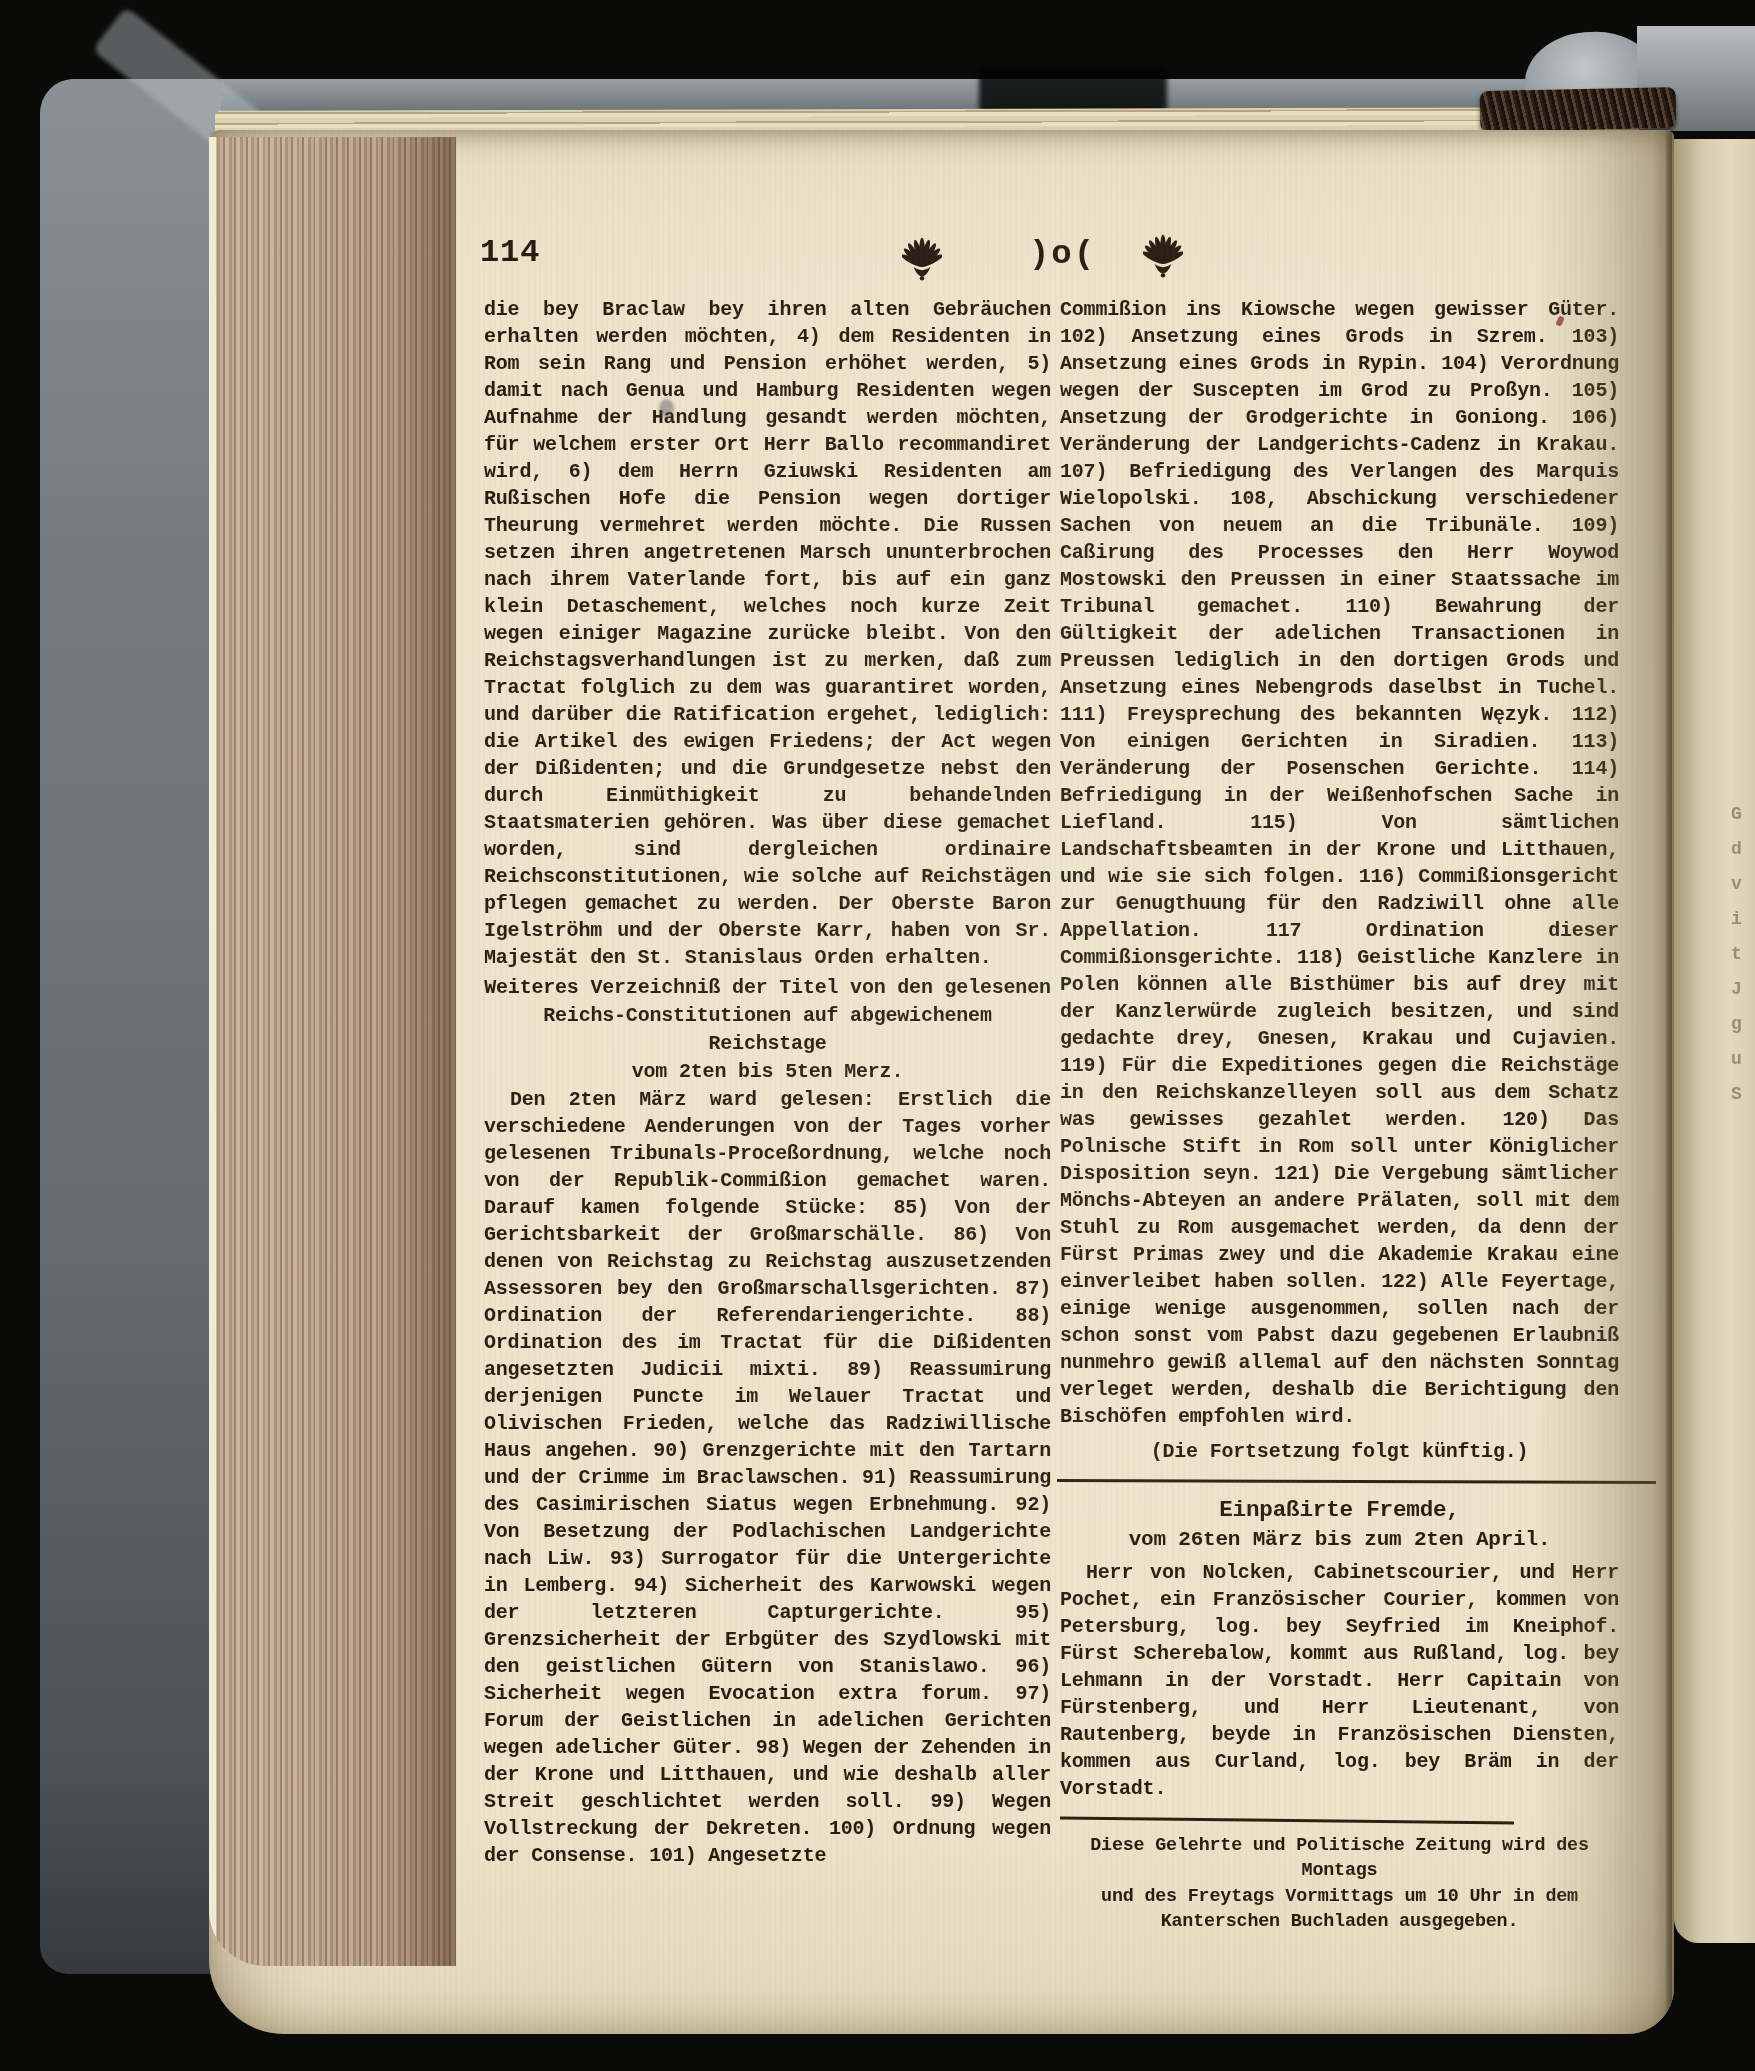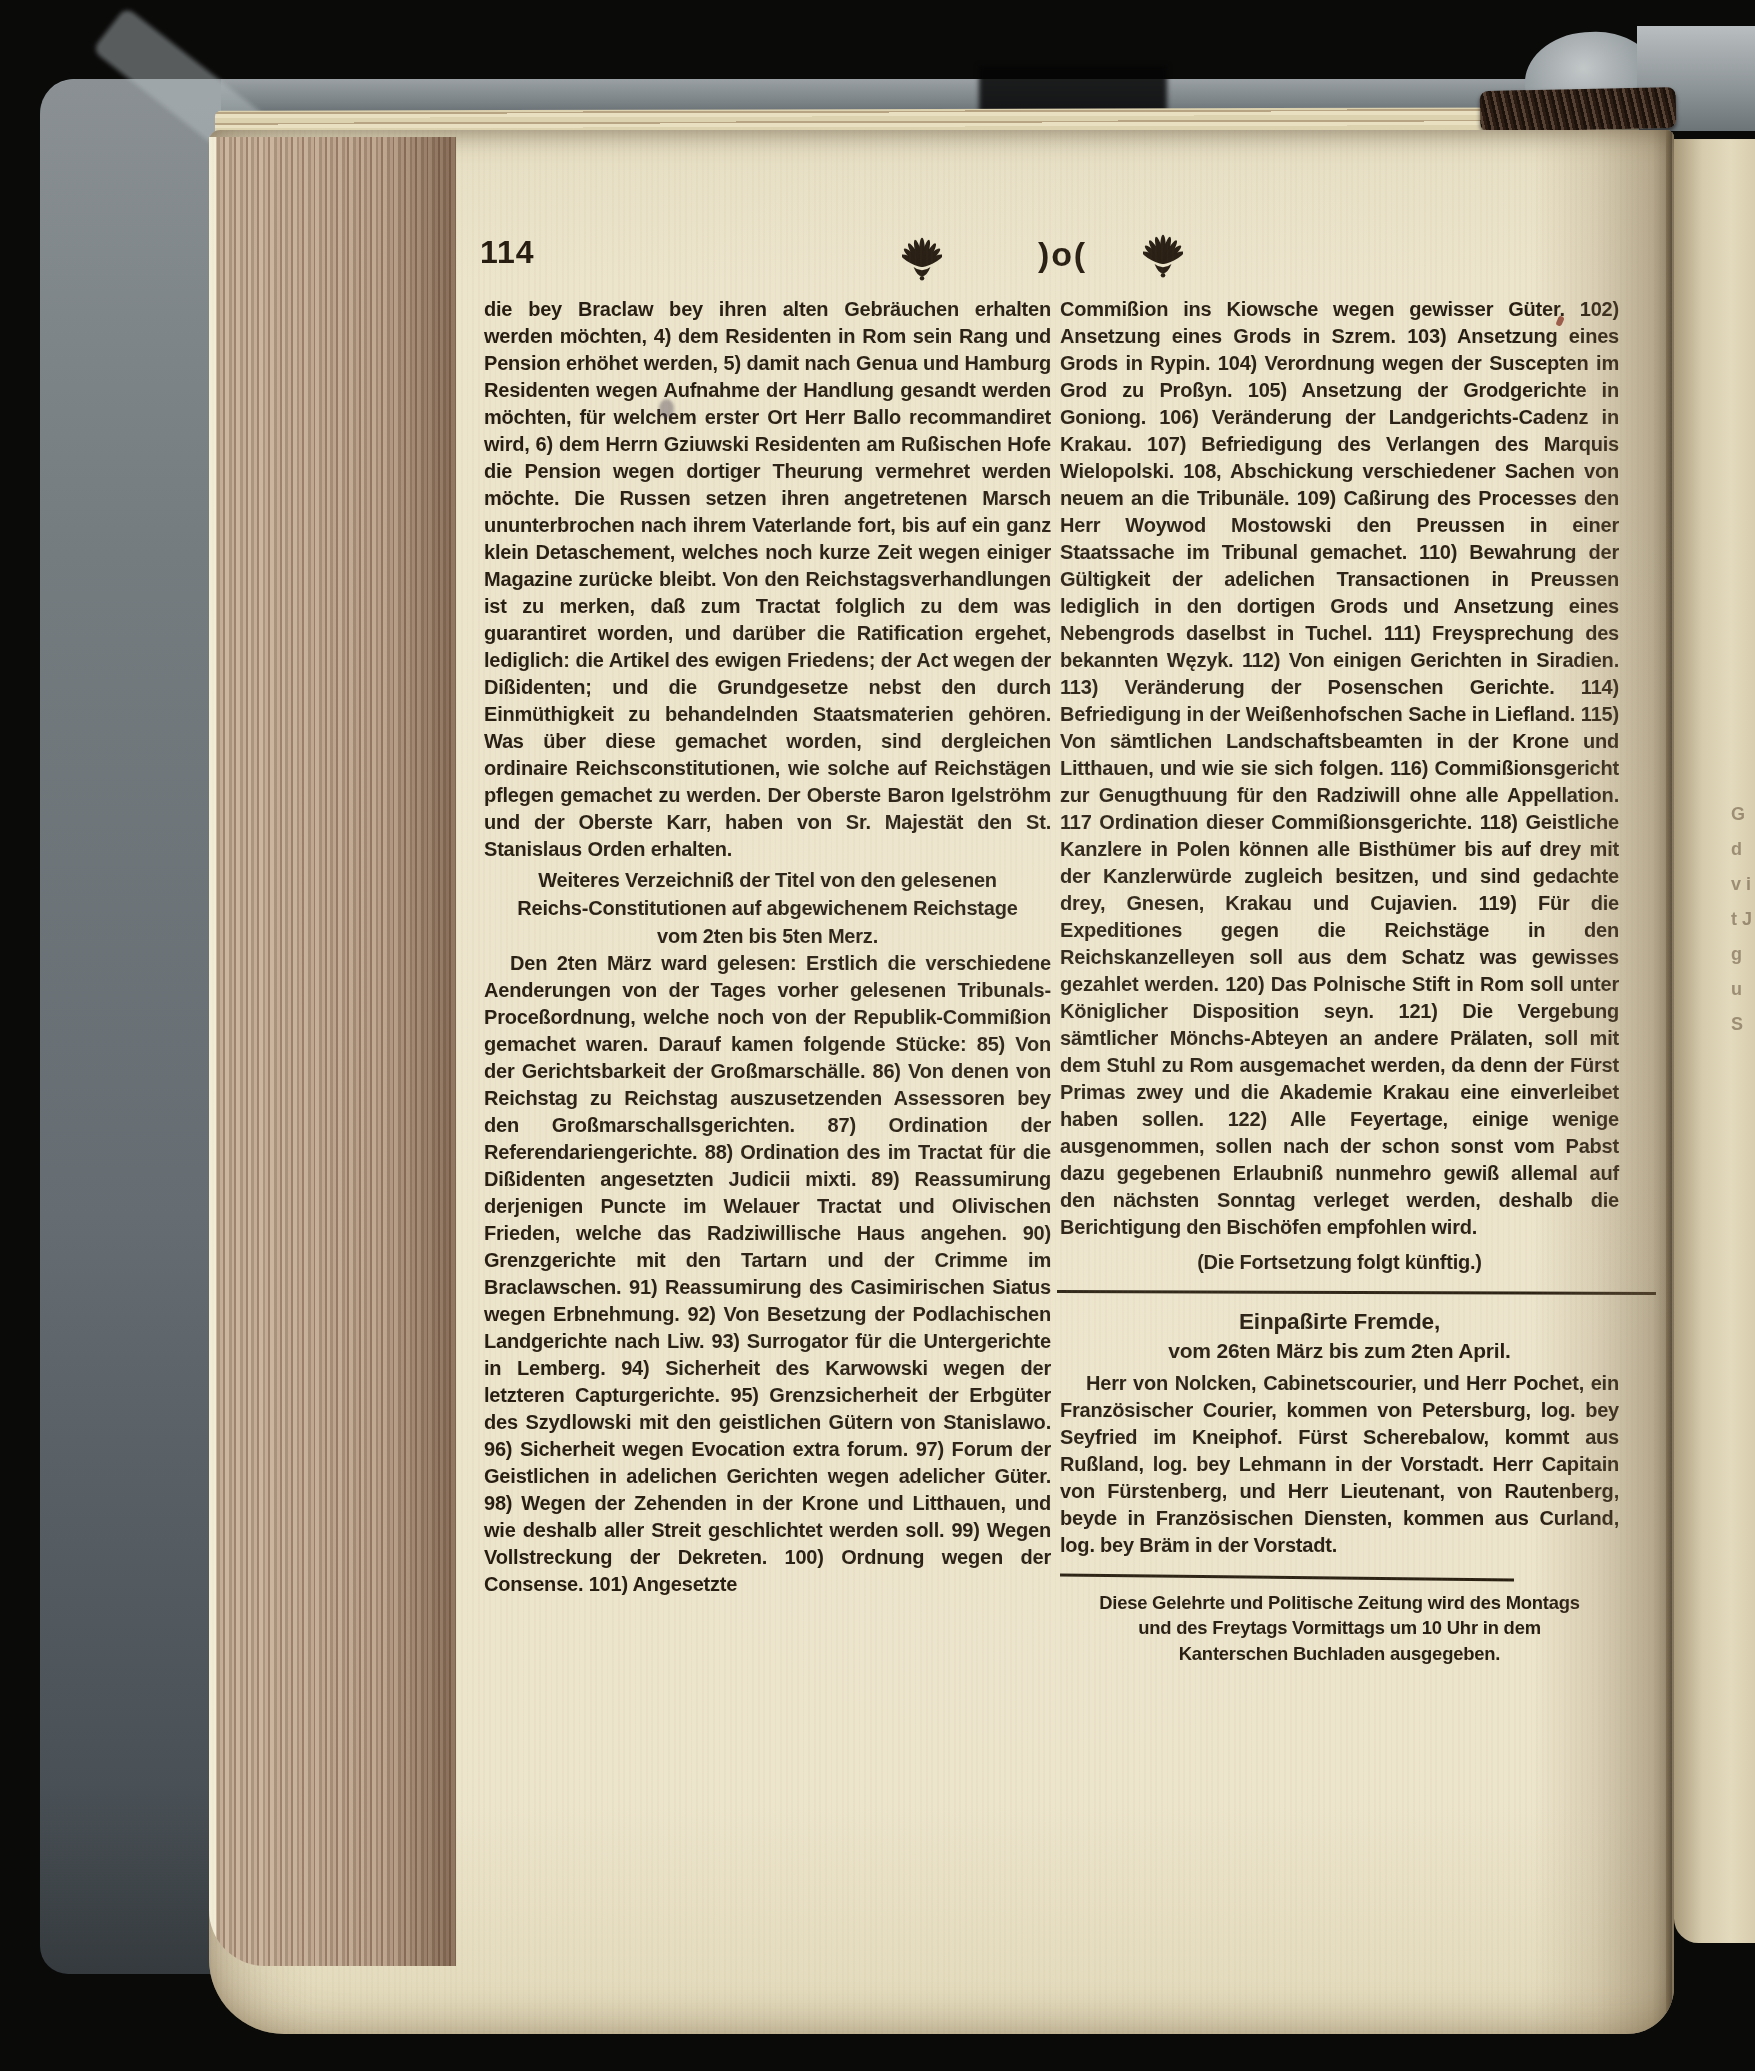--- a/index.html
+++ b/index.html
@@ -1,17 +1,17 @@
 <!DOCTYPE html>
 <html lang="de" style="font-size:15px"><head>
 <meta charset="utf-8">
 <style>
   html,body{margin:0;padding:0;background:#0a0a09;}
   #stage{position:relative;width:1755px;height:2056px;overflow:hidden;
-         background:#0a0a09;font-family:Liberation Sans, sans-serif;}
+         background:#0a0a09;font-family:Liberation Mono, monospace;}
 
   
   .cover-top-band{position:absolute;left:40px;top:79px;width:1525px;height:43px;
     border-top-left-radius:34px;
     background:linear-gradient(180deg,#9aa0a3,#7a8286 55%,#596065);}
   .cover-left{position:absolute;left:40px;top:79px;width:181px;height:1895px;
     border-top-left-radius:36px;border-bottom-left-radius:28px;
     background:linear-gradient(180deg,#8a9094,#747c80 25%,#656d72 60%,#4a5156 90%,#343a3e),
                repeating-linear-gradient(0deg,rgba(255,255,255,.05) 0 1.9px,rgba(0,0,0,0) 1.9px 4.7px);
     background-blend-mode:normal;}

